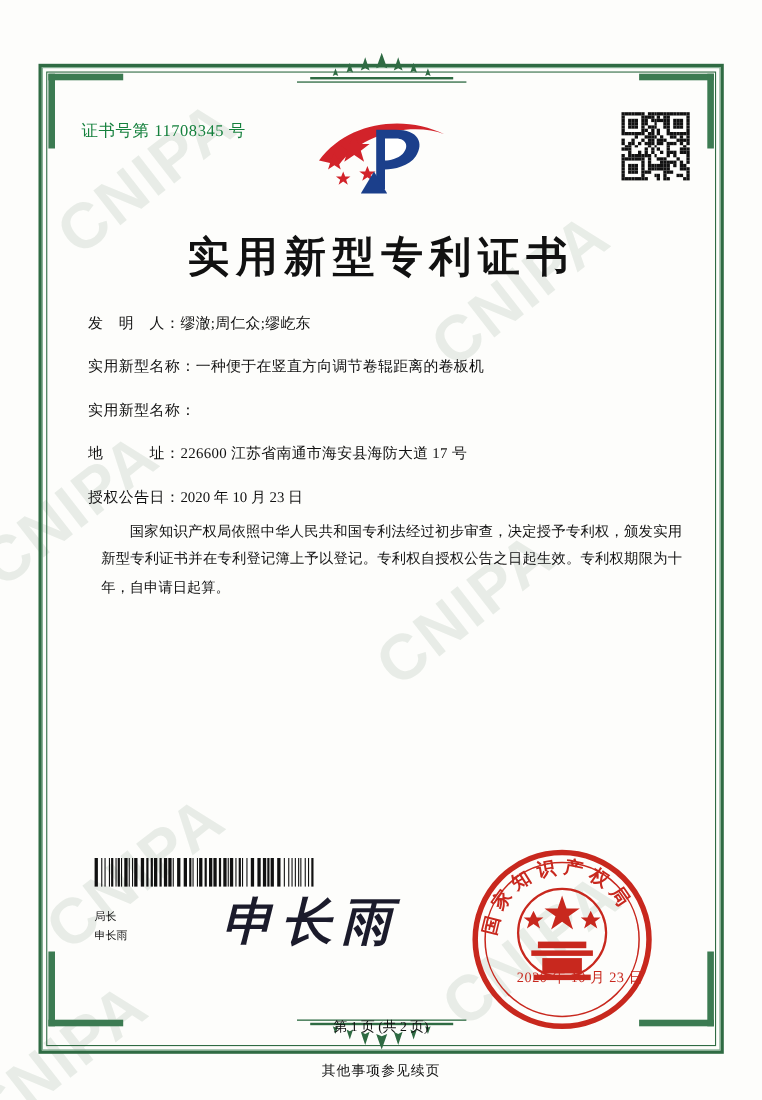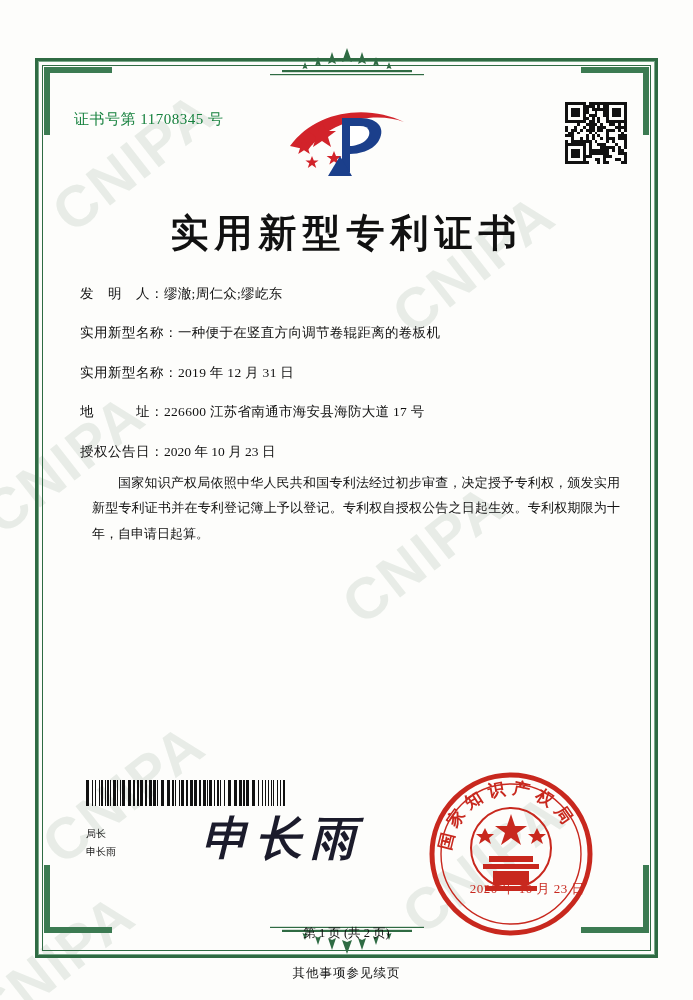--- a/index.html
+++ b/index.html
@@ -768,21 +768,20 @@
       <div class="field">
         <span class="f-label">发　明　人：</span>
         <span class="f-value">缪澈;周仁众;缪屹东</span>
       </div>
       <div class="field">
         <span class="f-label">实用新型名称：</span>
         <span class="f-value">一种便于在竖直方向调节卷辊距离的卷板机</span>
       </div>
       <div class="field">
         <span class="f-label">实用新型名称：</span>
-        <span class="f-value">2019 年 12 月 31 日</span>
       </div>
       <div class="field">
         <span class="f-label">地　　　址：</span>
         <span class="f-value">226600 江苏省南通市海安县海防大道 17 号</span>
       </div>
       <div class="field dual">
         <span class="f-label">授权公告日：</span>
         <span>2020 年 10 月 23 日</span>
       </div>
     </div>

